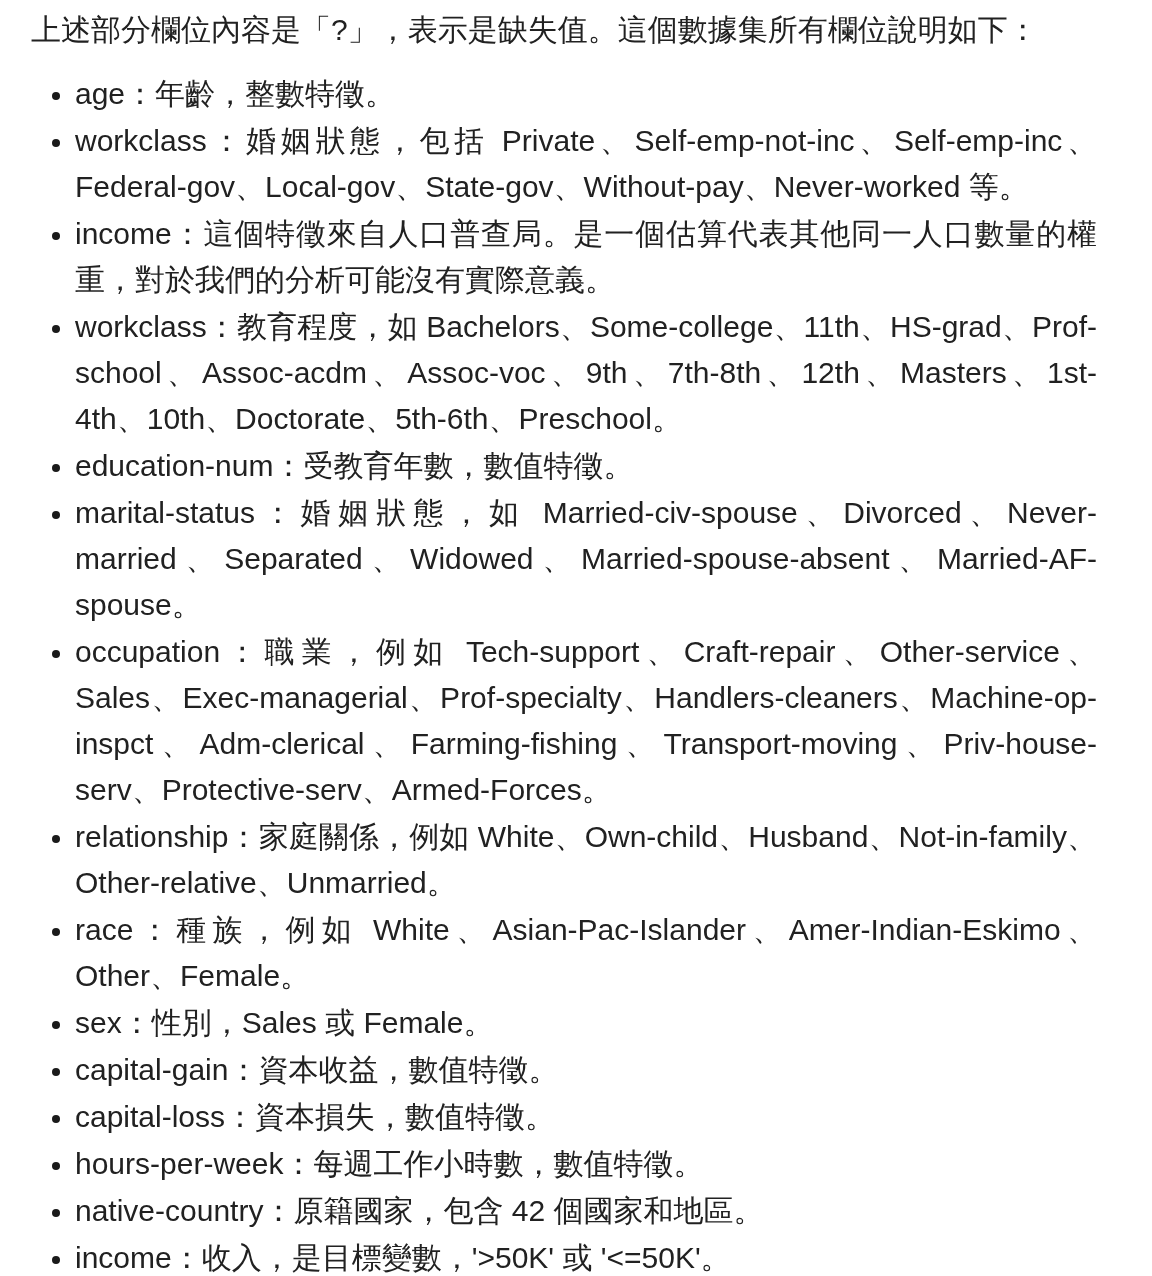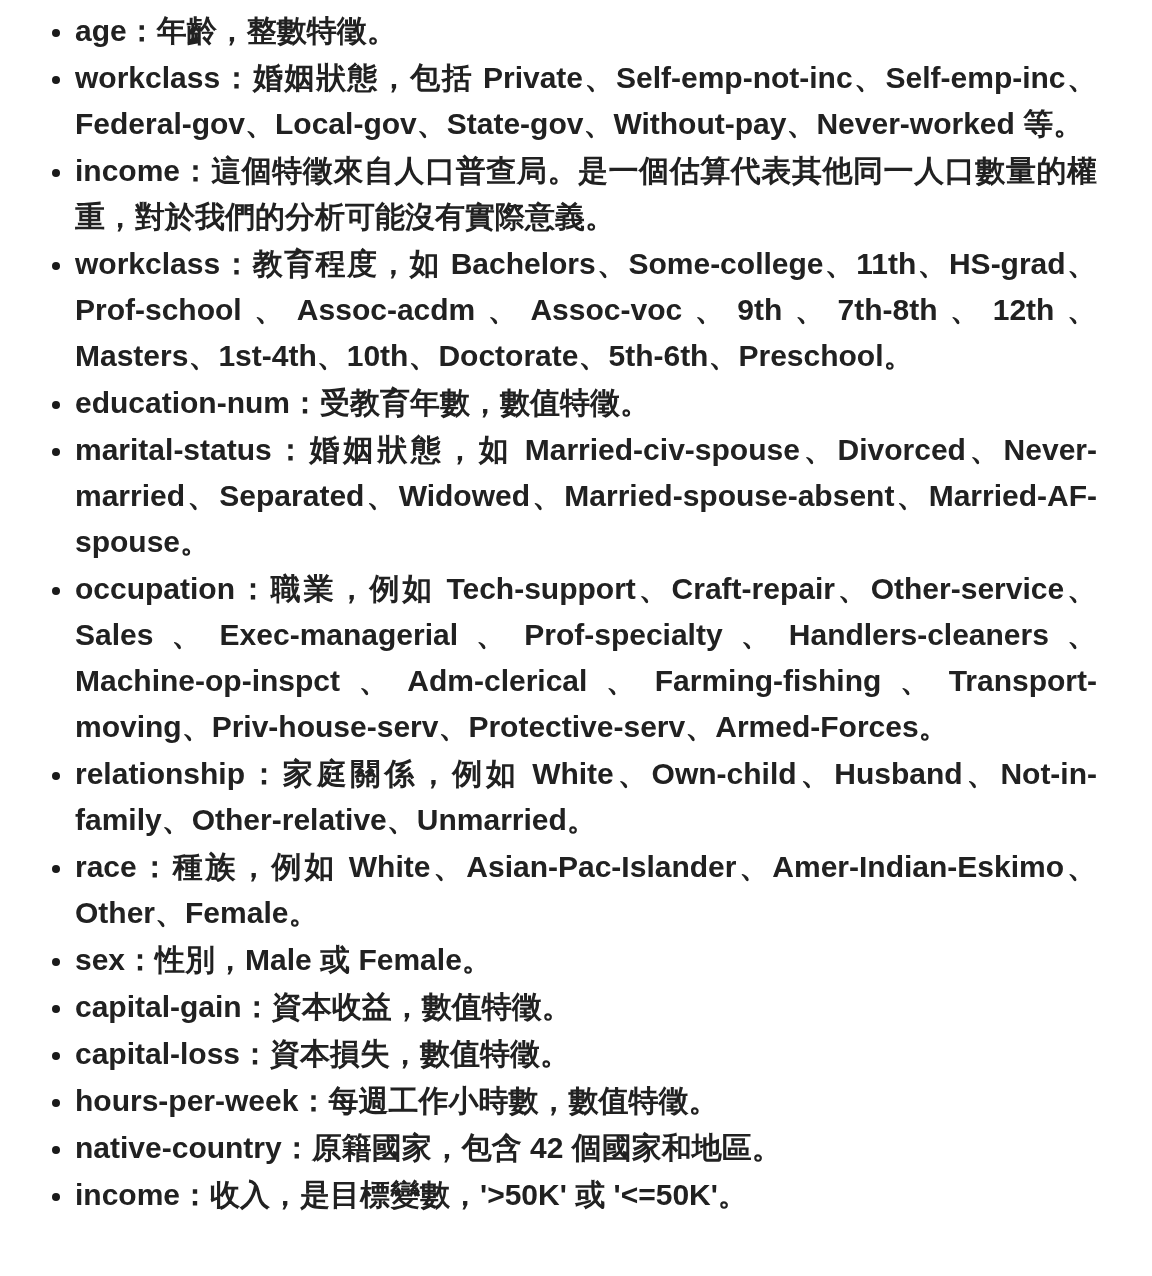--- a/index.html
+++ b/index.html
@@ -28,42 +28,42 @@
   }
   ul.fields {
     margin: 0;
     padding: 0 0 0 44px;
     list-style: disc outside;
   }
   ul.fields > li {
     margin: 1px 0;
     text-align: justify;
     padding-left: 0;
-    font-weight: bold;
   }
   ul.fields > li::marker {
     color: #1a1a1a;
     font-size: 26px;
   }
 </style>
 </head>
 <body>
 
 <main class="doc">
+  <p class="intro">上述部分欄位內容是「?」，表示是缺失值。這個數據集所有欄位說明如下：</p>
 
   <ul class="fields">
       <li><span>age</span><span>：</span><span>年齡，整數特徵。</span></li>
       <li><span>workclass</span><span>：</span><span>婚姻狀態，包括 Private、Self-emp-not-inc、Self-emp-inc、Federal-gov、Local-gov、State-gov、Without-pay、Never-worked 等。</span></li>
       <li><span>income</span><span>：</span><span>這個特徵來自人口普查局。是一個估算代表其他同一人口數量的權重，對於我們的分析可能沒有實際意義。</span></li>
       <li><span>workclass</span><span>：</span><span>教育程度，如 Bachelors、Some-college、11th、HS-grad、Prof-school、Assoc-acdm、Assoc-voc、9th、7th-8th、12th、Masters、1st-4th、10th、Doctorate、5th-6th、Preschool。</span></li>
       <li><span>education-num</span><span>：</span><span>受教育年數，數值特徵。</span></li>
       <li><span>marital-status</span><span>：</span><span>婚姻狀態，如 Married-civ-spouse、Divorced、Never-married、Separated、Widowed、Married-spouse-absent、Married-AF-spouse。</span></li>
       <li><span>occupation</span><span>：</span><span>職業，例如 Tech-support、Craft-repair、Other-service、Sales、Exec-managerial、Prof-specialty、Handlers-cleaners、Machine-op-inspct、Adm-clerical、Farming-fishing、Transport-moving、Priv-house-serv、Protective-serv、Armed-Forces。</span></li>
       <li><span>relationship</span><span>：</span><span>家庭關係，例如 White、Own-child、Husband、Not-in-family、Other-relative、Unmarried。</span></li>
       <li><span>race</span><span>：</span><span>種族，例如 White、Asian-Pac-Islander、Amer-Indian-Eskimo、Other、Female。</span></li>
-      <li><span>sex</span><span>：</span><span>性別，Male 或 Female。</span></li>
+      <li><span>sex</span><span>：</span><span>性別，Sales 或 Female。</span></li>
       <li><span>capital-gain</span><span>：</span><span>資本收益，數值特徵。</span></li>
       <li><span>capital-loss</span><span>：</span><span>資本損失，數值特徵。</span></li>
       <li><span>hours-per-week</span><span>：</span><span>每週工作小時數，數值特徵。</span></li>
       <li><span>native-country</span><span>：</span><span>原籍國家，包含 42 個國家和地區。</span></li>
       <li><span>income</span><span>：</span><span>收入，是目標變數，'&gt;50K' 或 '&lt;=50K'。</span></li>
     </ul>
 </main>
 
 </body></html>

